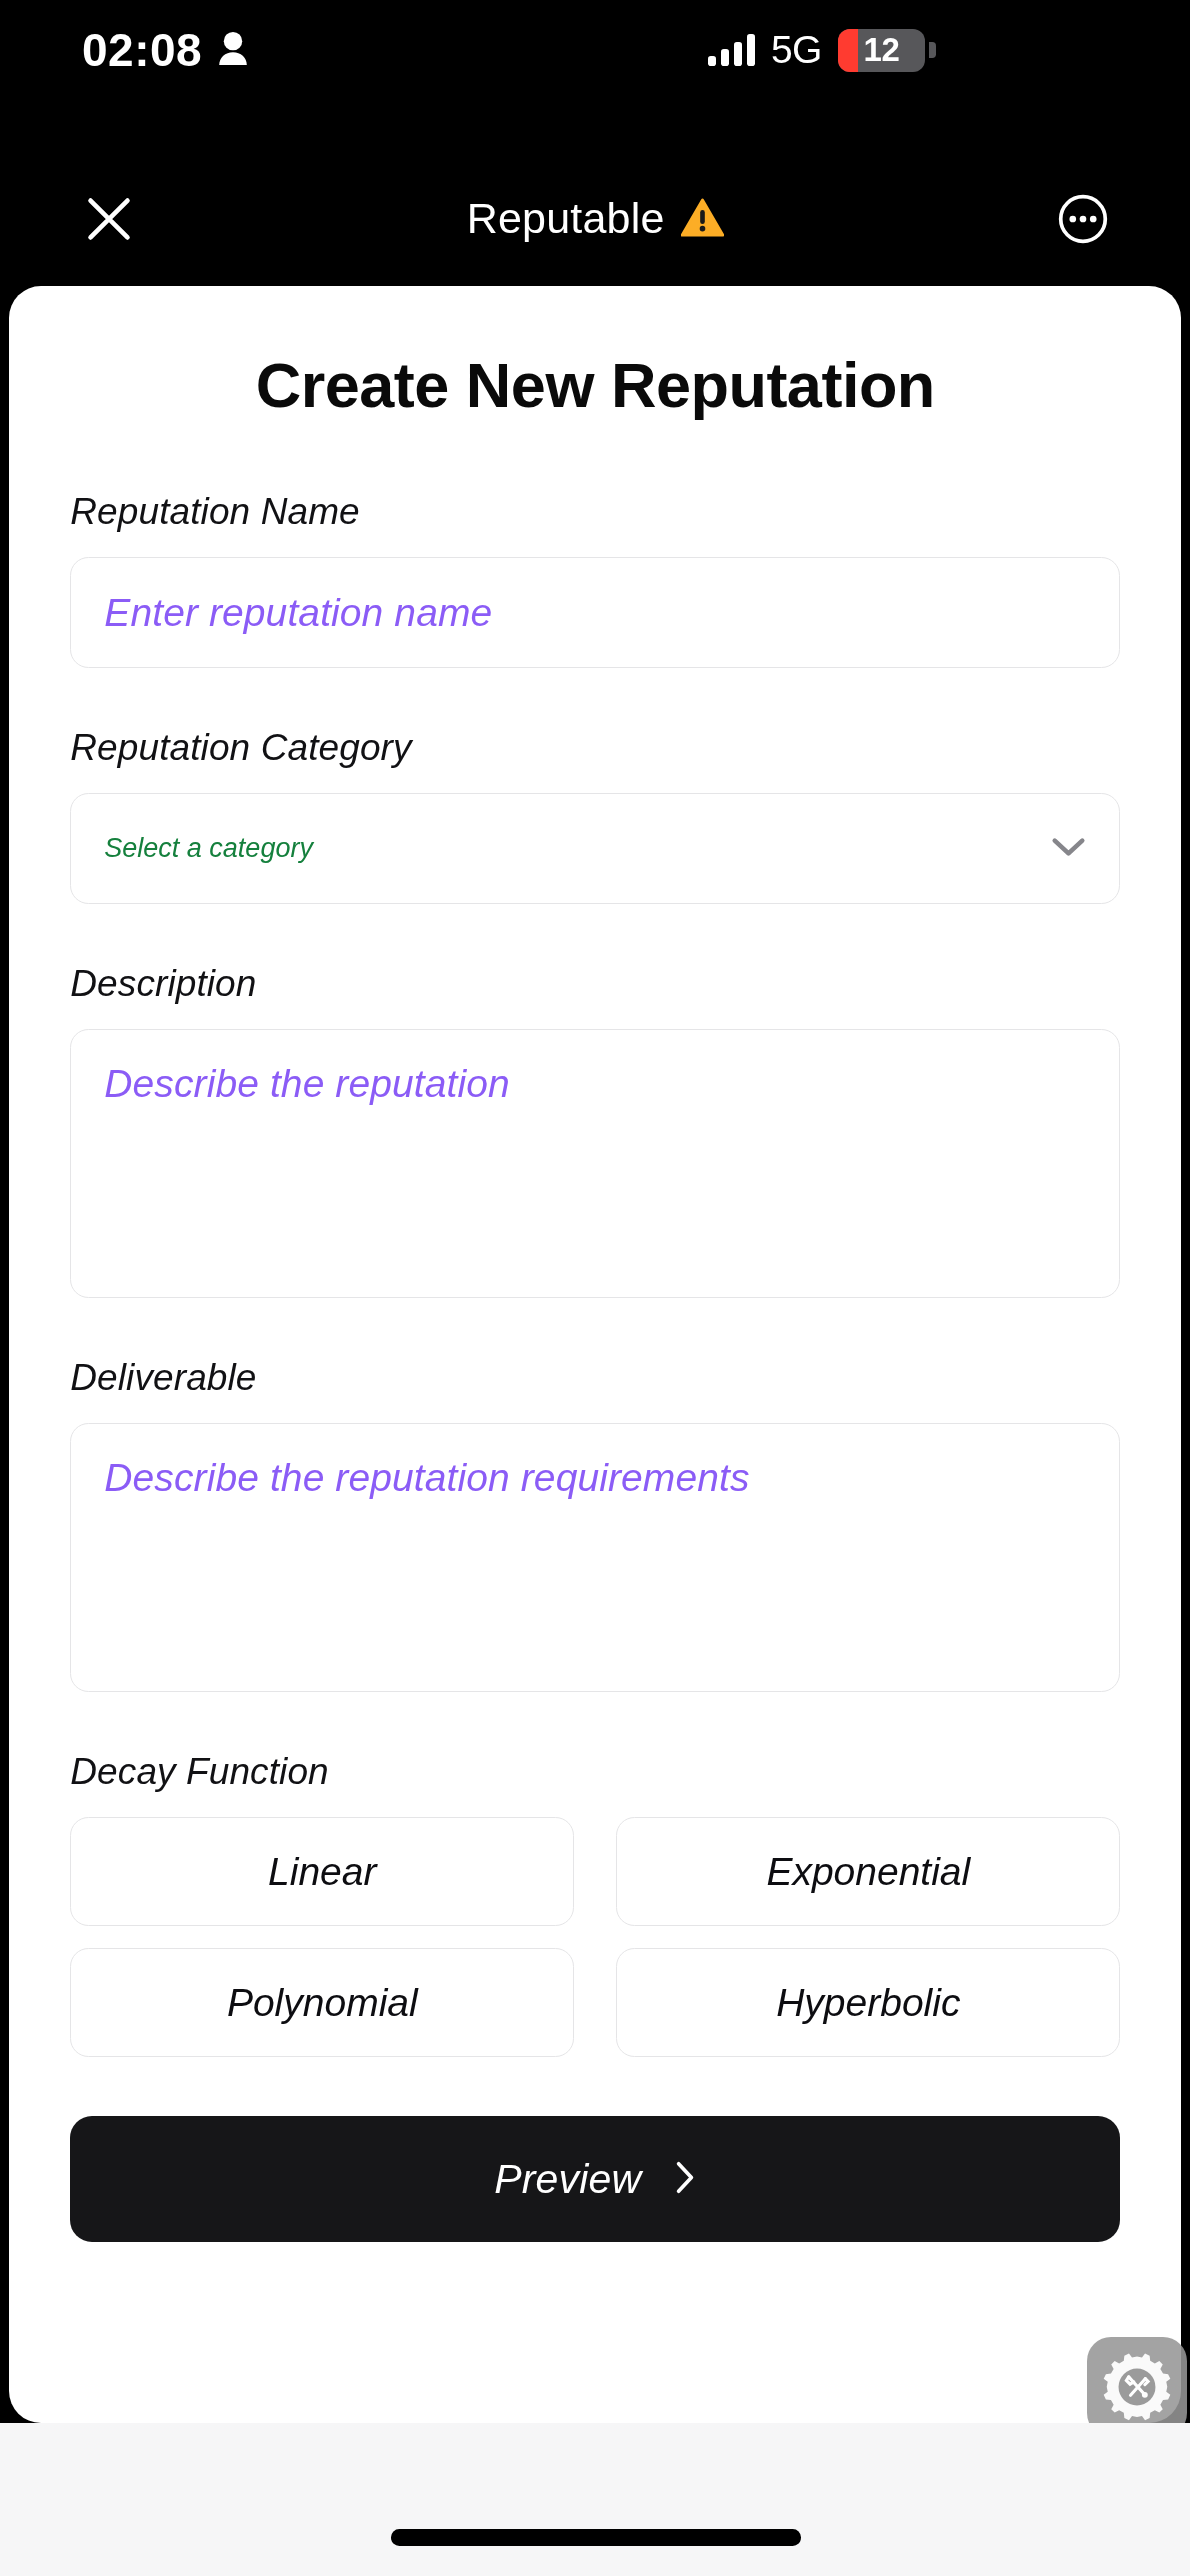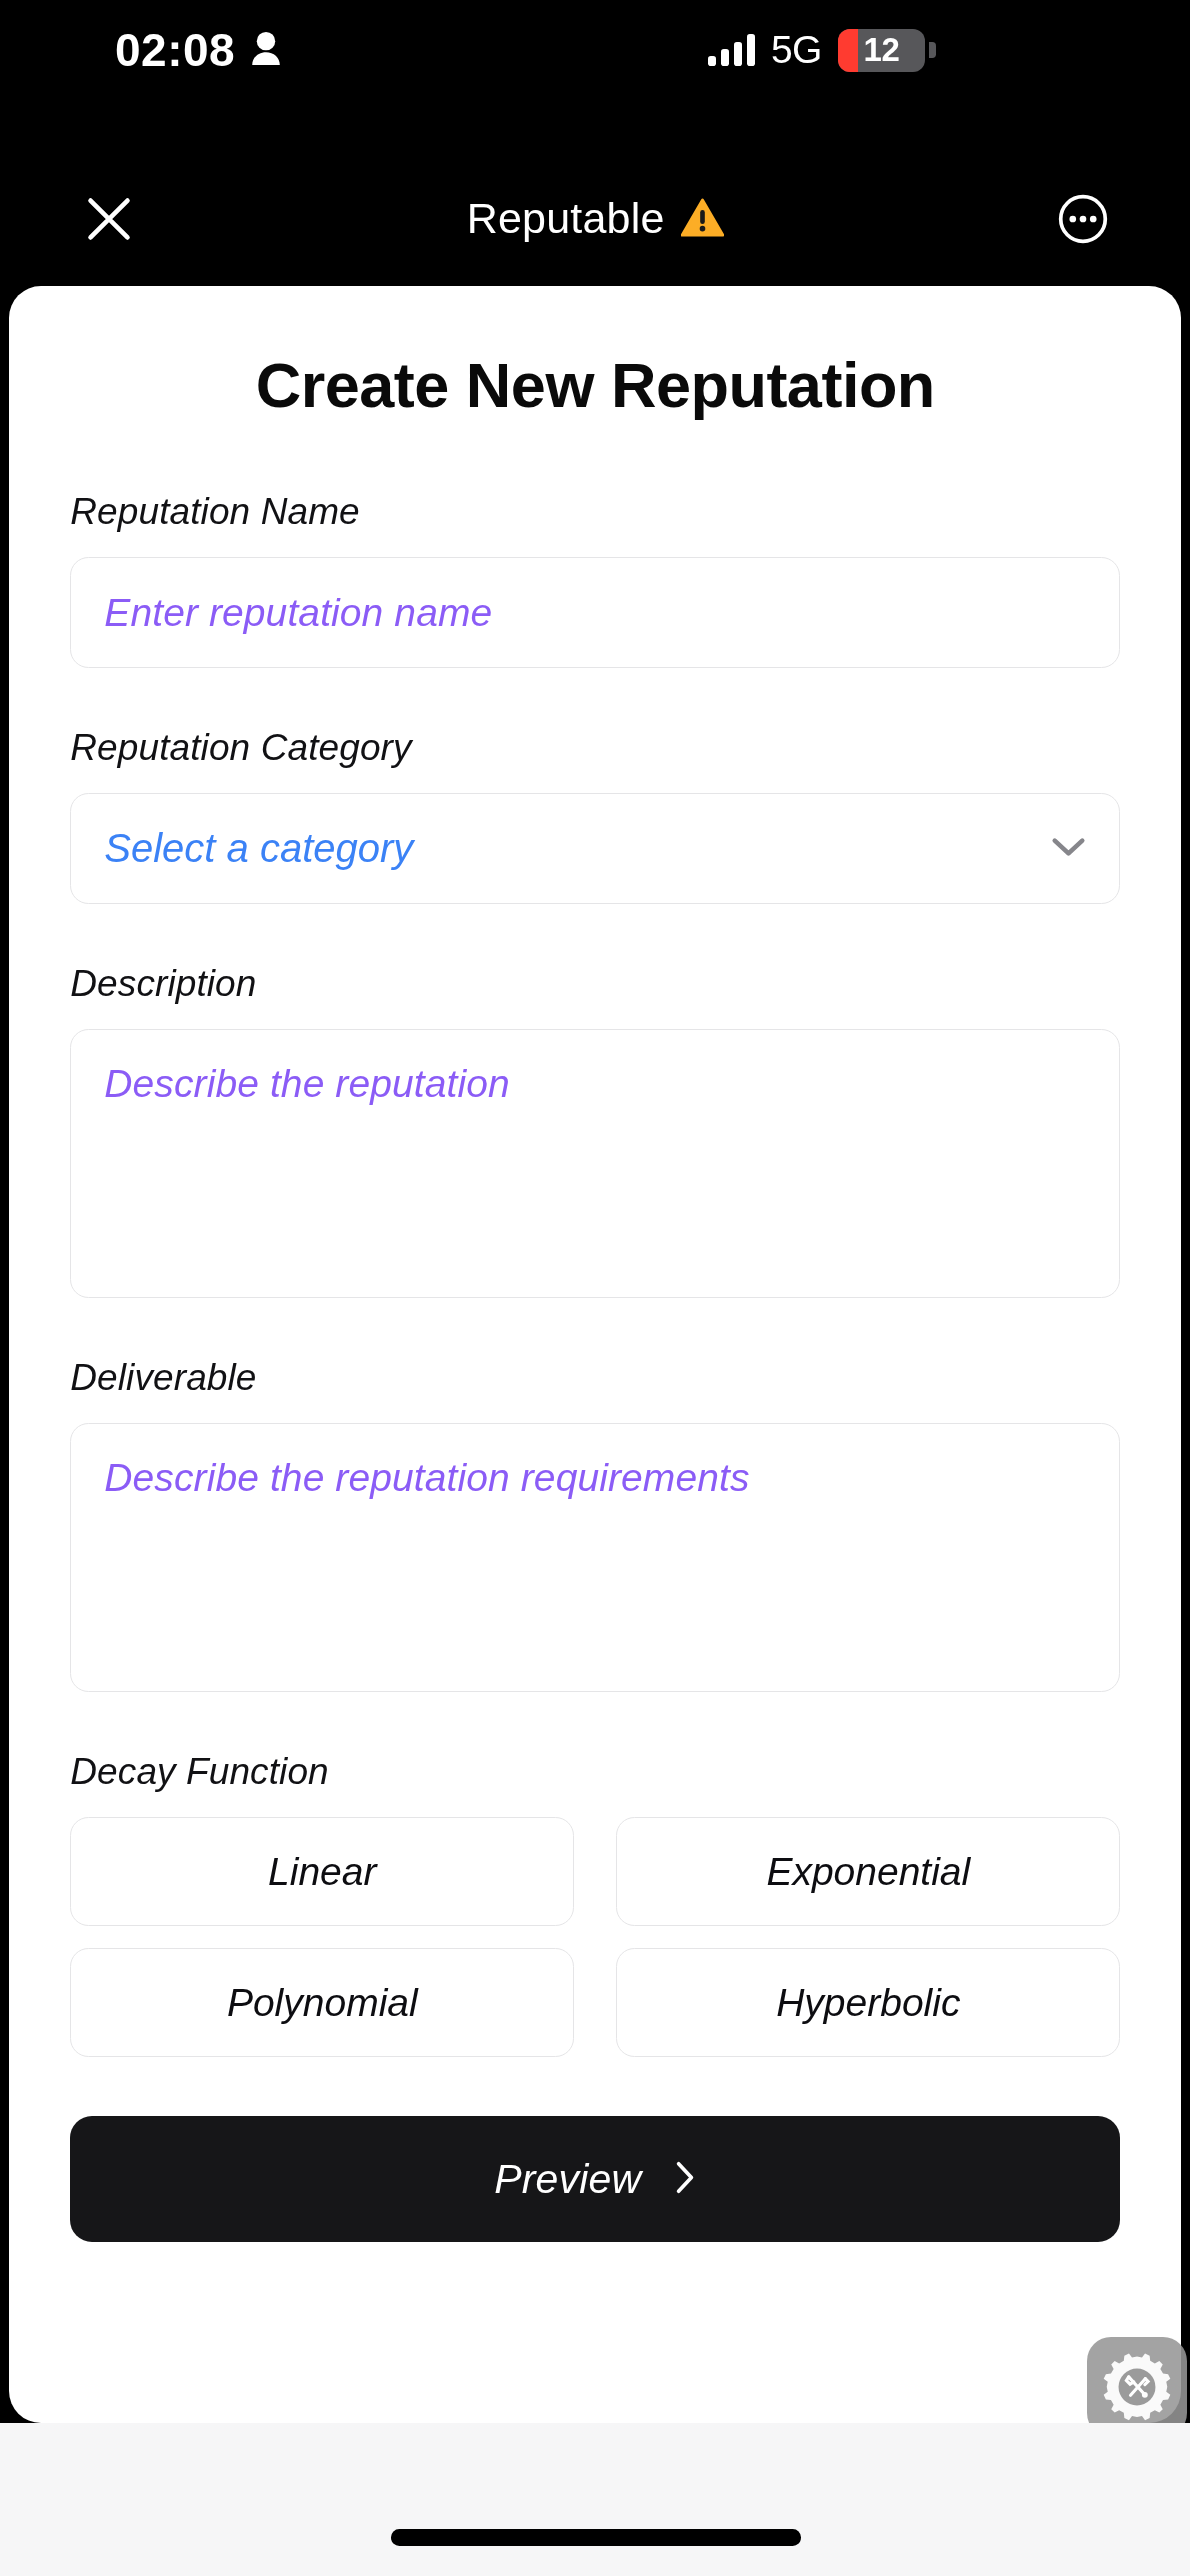--- a/index.html
+++ b/index.html
@@ -14,21 +14,21 @@
     position:relative;
     width:1191px; height:2576px;
     background:#000;
   }
 
   
   .status-bar {
     position:absolute; top:0; left:0;
     width:1027px; height:100px;
     display:flex; align-items:center; justify-content:space-between;
-    padding:0 91px 0 115px;
+    padding:0 91px 0 82px;
     color:#fff;
     gap:28px;
   }
   .status-left { display:flex; align-items:center; gap:15px; }
   .status-time { font-size:46px; font-weight:600; letter-spacing:0.5px; line-height:1; }
   .person-icon { display:block; }
   .status-right { display:flex; align-items:center; gap:16px; }
   .signal-bars { display:flex; align-items:flex-end; gap:4.6px; height:32px; }
   .signal-bars i { display:block; width:8.3px; background:#fff; border-radius:2.8px; }
   .signal-bars i:nth-child(1){ height:10.2px; }
@@ -102,21 +102,21 @@
     letter-spacing:0.1px;
   }
 
   .text-input { height:111px; padding:0 33px; }
 
   .select-box {
     height:111px; padding:0 32px 0 33px;
     justify-content:space-between;
     cursor:pointer;
   }
-  .select-value { font-size:40px; color:#3b82f6; font-weight:400;text-align:right; }
+  .select-value { font-size:27px; color:#15803d; font-weight:400;text-align:right; }
   .chevron-down { display:block; }
 
   .textarea-box {
     height:269px; padding:32px 33px; align-items:flex-start;
     cursor:text;
   }
 
   .gap-lg { height:59px; }
 
   

